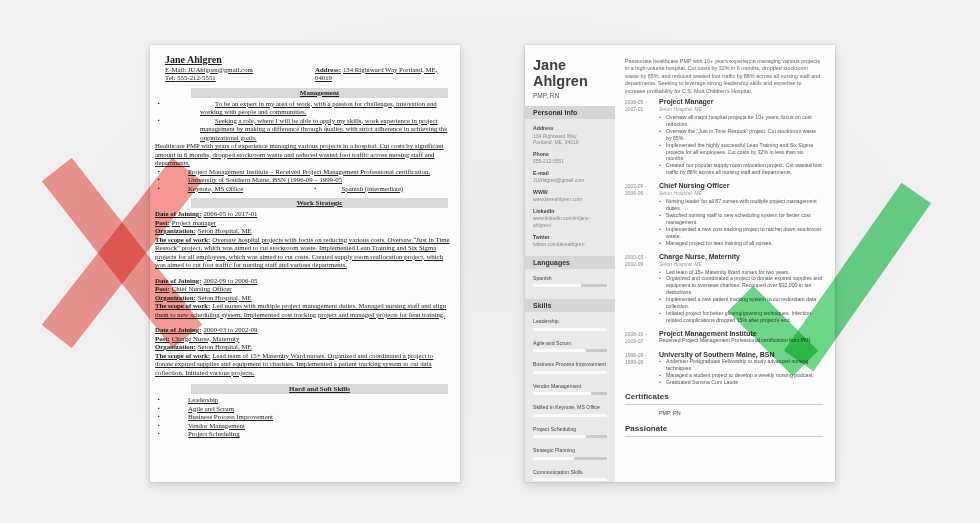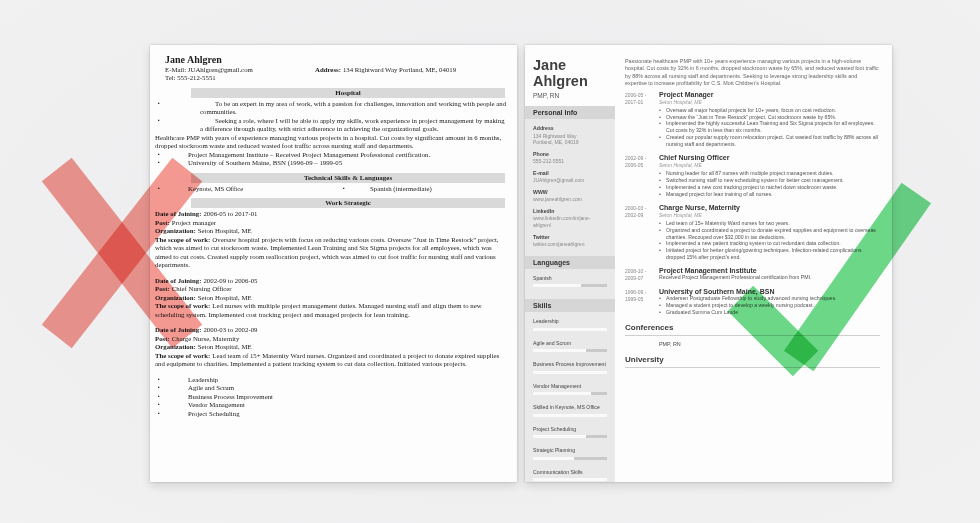--- a/index.html
+++ b/index.html
@@ -3,23 +3,24 @@
 <meta charset="utf-8">
 <style>
   html,body{margin:0;padding:0;background:#e9e9ea;}
   *{box-sizing:border-box;}
   .stage{
     position:relative;width:980px;height:523px;overflow:hidden;
     background:radial-gradient(130% 130% at 50% 45%, #ececee 0%, #f1f1f2 55%, #fafafa 100%);
     font-family:"Liberation Sans","DejaVu Sans",sans-serif;
   }
   .page{
-    position:absolute;top:45px;width:367px;height:437px;background:#fdfdfd;
+    position:absolute;top:45px;width:310px;height:437px;background:#fdfdfd;
     box-shadow:0 0 2px rgba(0,0,0,.22), 0 4px 9px rgba(0,0,0,.12);
     overflow:hidden;
+    text-decoration:underline;
   }
   
   .left-page{left:150px;font-family:"Liberation Serif","DejaVu Serif",serif;color:#1c1c1c;
     font-size:6.8px;line-height:8.5px;padding:11px 10px 0 5px;}
   .lp-name{font-size:10px;font-weight:bold;margin:0 0 1px 10px;}
   .lp-contact{display:flex;margin-left:10px;}
   .lp-contact-left{width:150px;}
   .lp-contact-right{flex:1;}
   .b{font-weight:bold;margin-right:2px;}
   .band{background:#d9d9d9;text-align:center;font-weight:bold;font-size:7px;line-height:10px;
@@ -83,36 +84,35 @@
     <div class="lp-contact">
       <div class="lp-contact-left">
         <div><span>E-Mail:</span> <span>JUAhlgren@gmail.com</span></div>
         <div><span>Tel:</span> <span>555-212-5551</span></div>
       </div>
       <div class="lp-contact-right">
         <span class="b">Address:</span><span>134 Rightward Way Portland, ME, 04019</span>
       </div>
     </div>
 
-    <div class="band">Hospital</div>
+    <div class="band">Management</div>
     <ul class="plain obj">
 
     <li>To be an expert in my area of work, with a passion for challenges, innovation and working with people and communities.</li>
         <li>Seeking a role, where I will be able to apply my skills, work experience in project management by making a difference through quality, with strict adherence in achieving the organizational goals.</li>
       </ul>
 
     <p class="lp-par">Healthcare PMP with years of experience managing various projects in a hospital. Cut costs by significant amount in 6 months, dropped stockroom waste and reduced wasted foot traffic across nursing staff and departments.</p>
 
     <ul class="plain tight">
 
     <li>Project Management Institute – Received Project Management Professional certification.</li>
         <li>University of Southern Maine, BSN (1996-09 – 1999-05</li>
       </ul>
 
-    <div class="band">Technical Skills &amp; Languages</div>
     <div class="tech-row">
       <div class="tech-half">Keynote, MS Office</div>
       <div class="tech-half second">Spanish (intermediate)</div>
     </div>
 
     <div class="band">Work Strategic</div>
     <div>
 
     <div class="job">
         <p><span class="b">Date of Joining:</span><span>2006-05 to 2017-01</span></p>
@@ -127,20 +127,21 @@
         <p><span class="b">The scope of work:</span><span>Led nurses with multiple project management duties. Managed nursing staff and align them to new scheduling system. Implemented cost tracking project and managed projects for lean training.</span></p>
       </div>
         <div class="job">
         <p><span class="b">Date of Joining:</span><span>2000-03 to 2002-09</span></p>
         <p><span class="b">Post:</span><span>Charge Nurse, Maternity</span></p>
         <p><span class="b">Organization:</span><span>Seton Hospital, ME</span></p>
         <p><span class="b">The scope of work:</span><span>Lead team of 15+ Maternity Ward nurses. Organized and coordinated a project to donate expired supplies and equipment to charities. Implemented a patient tracking system to cut data collection. Initiated various projects.</span></p>
       </div>
       </div>
 
+    <div class="band">Hard and Soft Skills</div>
     <ul class="plain tight">
 
     <li>Leadership</li>
         <li>Agile and Scrum</li>
         <li>Business Process Improvement</li>
         <li>Vendor Management</li>
         <li>Project Scheduling</li>
       </ul>
   </div>
 
@@ -305,24 +306,24 @@
         <div class="entry-body">
           <h3>University of Southern Maine, BSN</h3>
           <ul class="rb">
               <li>Andersen Postgraduate Fellowship to study advanced nursing techniques.</li>
               <li>Managed a student project to develop a weekly nursing podcast.</li>
               <li>Graduated Summa Cum Laude</li>
             </ul>
         </div>
       </div>
 
-      <h2>Conferences</h2>
+      <h2>Certificates</h2>
       <div class="simple-text">PMP, RN</div>
 
-      <h2>University</h2>
+      <h2>Passionate</h2>
 
     </div>
   </div>
 
   <div>
     <div class="overlay-bar cross-a cross-part" style="background: rgb(245, 145, 138);"></div>
     <div class="overlay-bar cross-b cross-part" style="background: rgb(245, 145, 138);"></div>
   </div>
   <div>
     <div class="overlay-bar check-long check-part" style="background: rgb(95, 214, 126);"></div>

